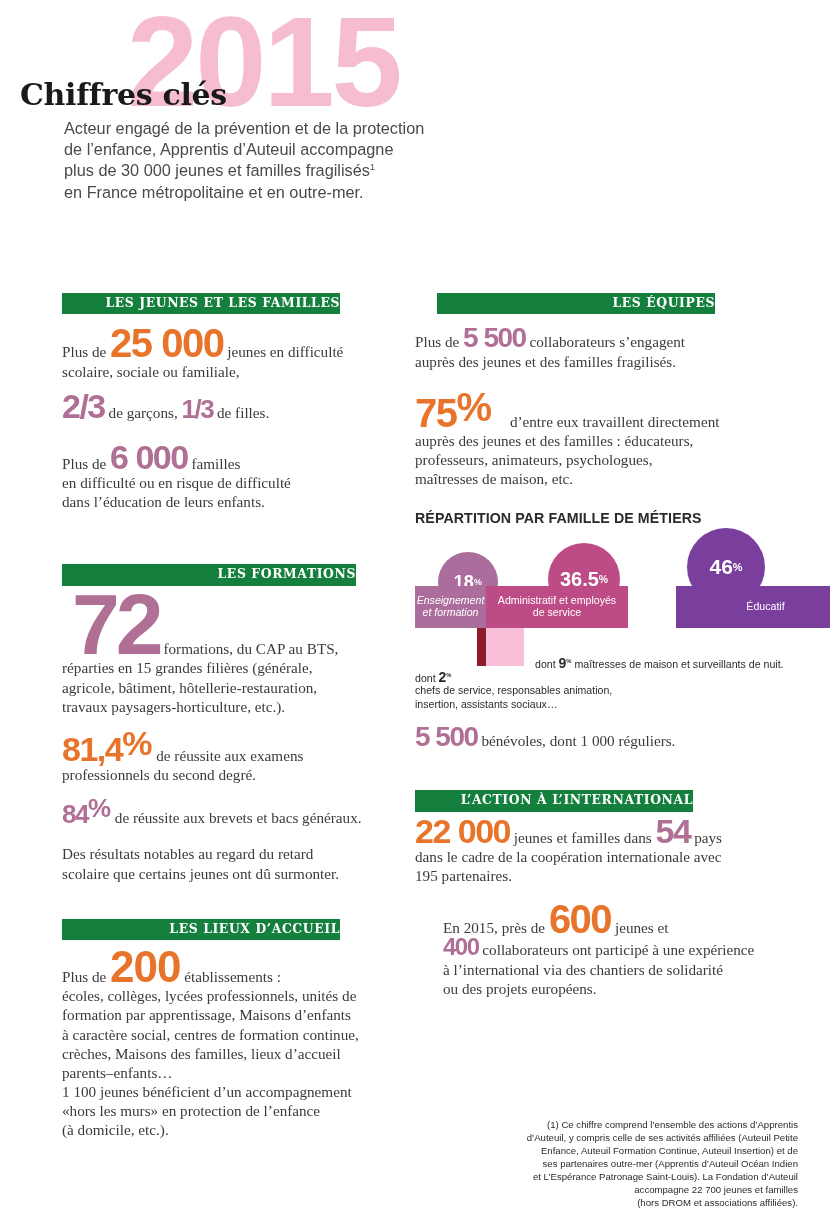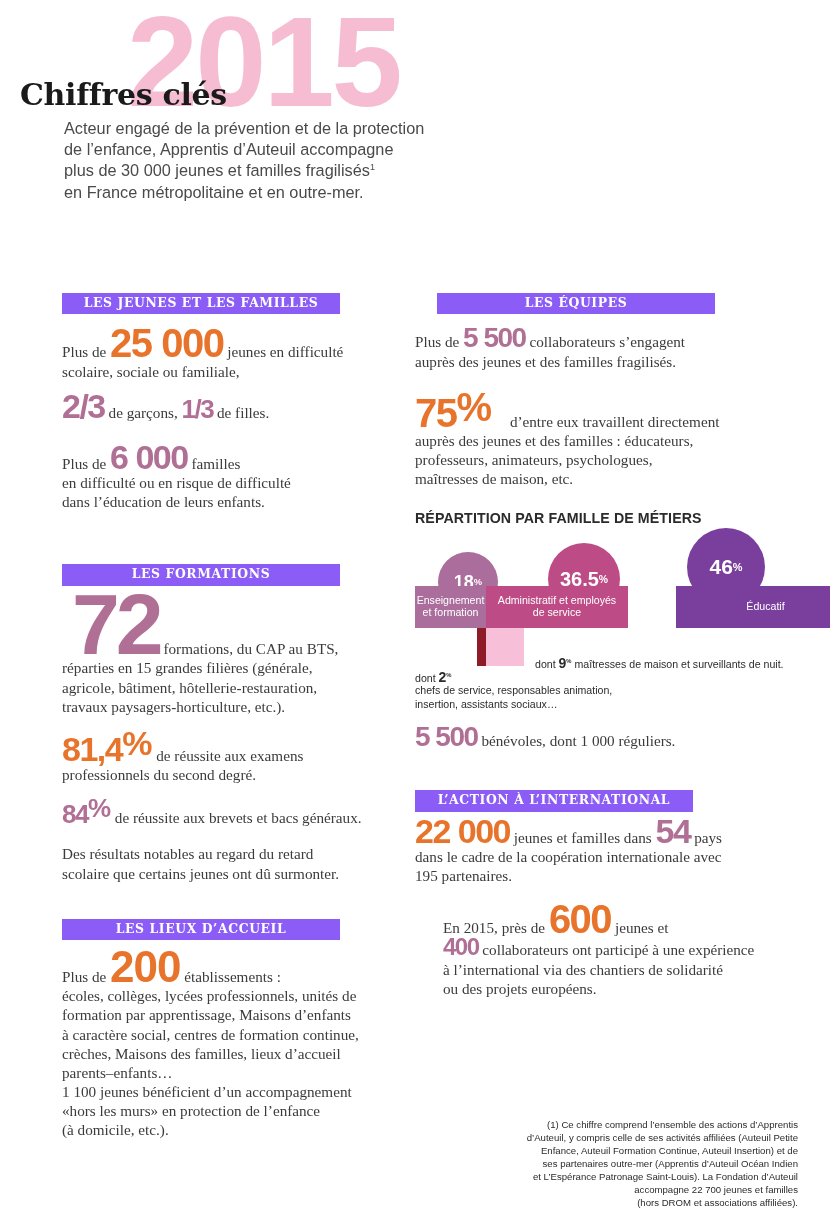--- a/index.html
+++ b/index.html
@@ -41,23 +41,23 @@
     color:#4a4a4a;
     z-index:2;
   }
   .intro sup{font-size:9px;vertical-align:super;}
 
   
   .col-left{position:absolute;left:62px;top:293px;width:300px;}
   .col-right{position:absolute;left:415px;top:293px;width:395px;}
 
   .band{
-    background:#8b5cf6;
+    background:#15803d;
     color:#ffffff;
-    text-align:center;
+    text-align:right;
     font-family:"DejaVu Serif", serif;
     font-weight:bold;
     font-size:12.4px;
     letter-spacing:0.6px;
     padding:4px 0 5px 0;
     line-height:1;
   }
   .band.w-left{width:278px;}
   .band.w-form{width:278px;}
   .band.w-lieux{width:278px;}
@@ -153,21 +153,21 @@
     </div>
     <div class="blk" style="margin-top:12px;">
       <span class="big mauve s34">2/3</span><span> de garçons, </span><span class="big mauve s26">1/3</span><span> de filles.</span>
     </div>
     <div class="blk" style="margin-top:22px;">
       <span>Plus de </span><span class="big mauve s34">6 000</span><span> familles</span><br>
       <span>en difficulté ou en risque de difficulté</span><br>
       <span>dans l’éducation de leurs enfants.</span>
     </div>
 
-    <div class="band w-form" style="margin-top:53px;">LES FORMATIONS</div>
+    <div class="band w-form" style="margin-top:53px;padding-left:16px;">LES FORMATIONS</div>
     <div class="blk" style="margin-top:4px;">
       <span class="big mauve s72" style="margin-left:10px;">72</span><span> formations, du CAP au BTS,</span><br>
       <span>réparties en 15 grandes filières (générale,</span><br>
       <span>agricole, bâtiment, hôtellerie-restauration,</span><br>
       <span>travaux paysagers-horticulture, etc.).</span>
     </div>
     <div class="blk" style="margin-top:14px;">
       <span class="big orange s34">81,4</span><span class="big orange pct s34">%</span><span> de réussite aux examens</span><br>
       <span>professionnels du second degré.</span>
     </div>
@@ -218,21 +218,21 @@
       <div class="bubble" style="left:133px;top:5px;width:72px;height:72px;background:#bd4b85;font-size:20px;">
         <span>36,5</span>
           <span class="pct">%</span>
       </div>
       <div class="bubble" style="left:272px;top:-10px;width:78px;height:78px;background:#7a3f9d;font-size:21px;">
         <span>46</span>
           <span class="pct">%</span>
       </div>
 
       <div class="segbar">
-        <div class="seg" style="left:0;width:71px;background:#aa6d9c;">
+        <div class="seg" style="left:0;width:71px;background:#aa6d9c;font-style:italic;">
           <span><span>Enseignement</span><br><span>et formation</span></span>
         </div>
         <div class="seg" style="left:71px;width:142px;background:#bd4b85;">
           <span><span>Administratif et employés</span><br><span>de service</span></span>
         </div>
         <div class="seg" style="left:213px;width:179px;background:#7a3f9d;margin-left:48px;">
           <span>Éducatif</span>
         </div>
       </div>
 

